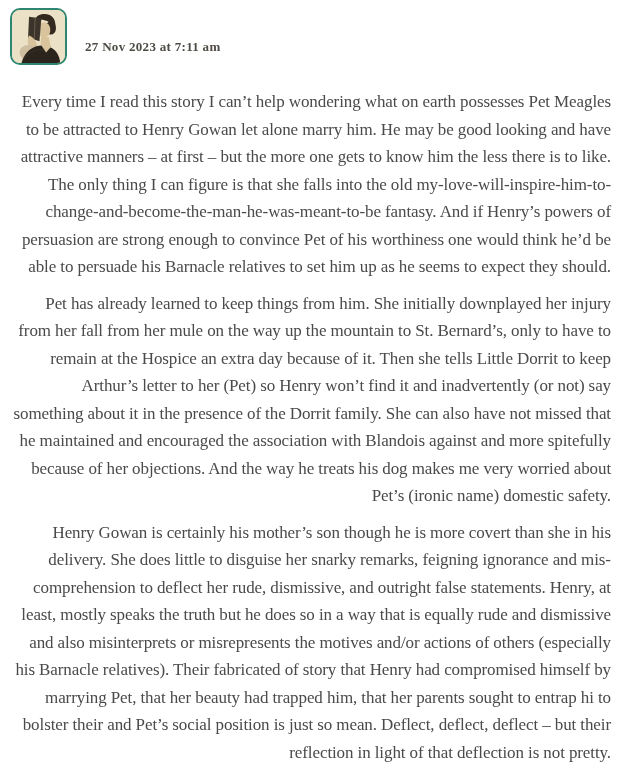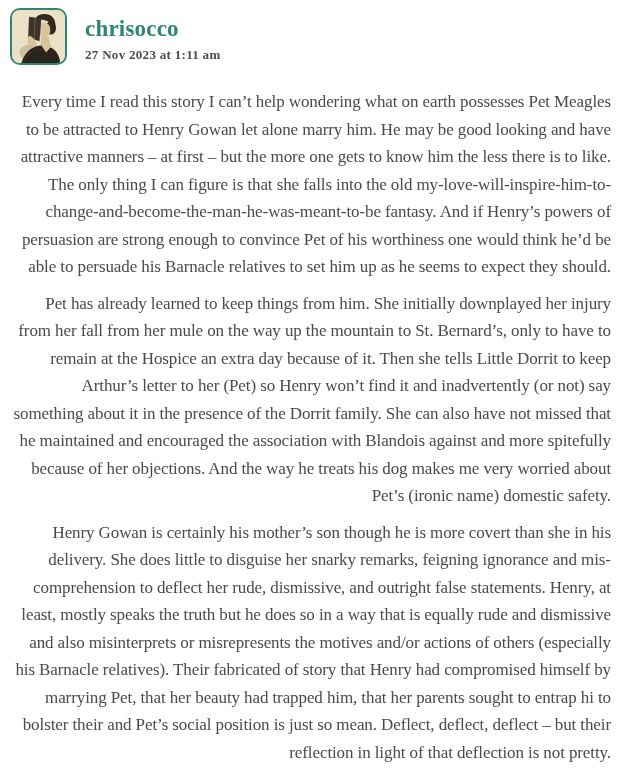--- a/index.html
+++ b/index.html
@@ -100,23 +100,22 @@
 
         <path d="M10 56 C14 42 25 36 36 38 C46 40 50 47 51 56 Z" fill="#2b241d"></path>
 
         <path d="M30 36 L42 38 L36 45 Z" fill="#d9c39c"></path>
 
         <path d="M12 52 C18 44 26 41 34 42" stroke="#4a3f30" stroke-width="0.8" fill="none" opacity="0.6"></path>
       </svg>
     </div>
 
     <div class="comment-meta">
-      <a class="author-link">chrisocco</a>
       <br>
-      <a class="comment-date">27 Nov 2023 at 1:11 am</a>
+      <a class="comment-date">27 Nov 2023 at 7:11 am</a>
     </div>
 
   </div>
 
   <div class="comment-body">
     <p>Every time I read this story I can’t help wondering what on earth possesses Pet Meagles to be attracted to Henry Gowan let alone marry him. He may be good looking and have attractive manners – at first – but the more one gets to know him the less there is to like. The only thing I can figure is that she falls into the old my-love-will-inspire-him-to-change-and-become-the-man-he-was-meant-to-be fantasy. And if Henry’s powers of persuasion are strong enough to convince Pet of his worthiness one would think he’d be able to persuade his Barnacle relatives to set him up as he seems to expect they should.</p>
     <p>Pet has already learned to keep things from him. She initially downplayed her injury from her fall from her mule on the way up the mountain to St. Bernard’s, only to have to remain at the Hospice an extra day because of it. Then she tells Little Dorrit to keep Arthur’s letter to her (Pet) so Henry won’t find it and inadvertently (or not) say something about it in the presence of the Dorrit family. She can also have not missed that he maintained and encouraged the association with Blandois against and more spitefully because of her objections. And the way he treats his dog makes me very worried about Pet’s (ironic name) domestic safety.</p>
     <p>Henry Gowan is certainly his mother’s son though he is more covert than she in his delivery. She does little to disguise her snarky remarks, feigning ignorance and mis­comprehension to deflect her rude, dismissive, and outright false statements. Henry, at least, mostly speaks the truth but he does so in a way that is equally rude and dismissive and also misinterprets or misrepresents the motives and/or actions of others (especially his Barnacle relatives). Their fabricated of story that Henry had compromised himself by marrying Pet, that her beauty had trapped him, that her parents sought to entrap hi to bolster their and Pet’s social position is just so mean. Deflect, deflect, deflect – but their reflection in light of that deflection is not pretty.</p>
   </div>
 

